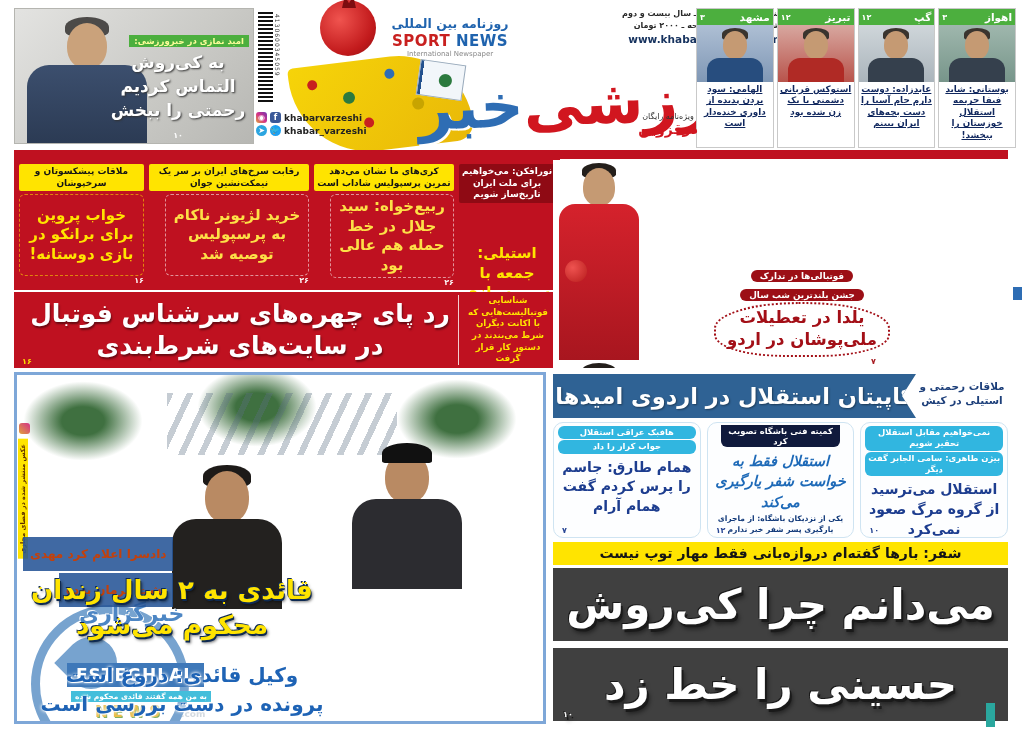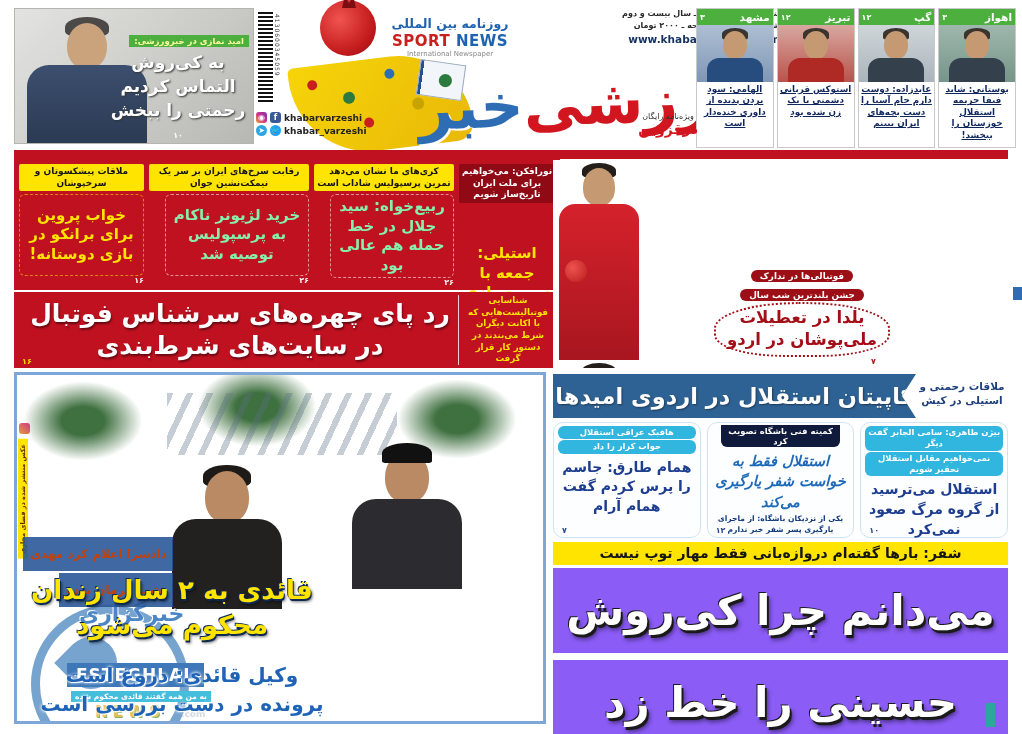--- a/index.html
+++ b/index.html
@@ -71,21 +71,21 @@
   .red-sep{left:14px;top:150px;width:994px;height:9px;background:#bf1120;}
 
   
   .red-band{left:14px;top:159px;width:546px;height:131px;background:#bf1120;display:flex;gap:5px;padding:5px;box-sizing:border-box;}
   .rstory{display:flex;flex-direction:column;text-align:center;}
   .rs-0{width:96px;gap:36px;} .rs-1{width:140px;} .rs-2{width:160px;} .rs-3{flex:1;}
   .kick-y{background:#ffe400;color:#151515;font-size:9px;font-weight:700;line-height:1.3;padding:2px 2px;border-radius:2px;}
   .kick-r{background:#8f0a14;color:#fff;font-size:9px;font-weight:700;line-height:1.3;padding:2px 2px;border-radius:2px;}
   .rhl{flex:1;display:flex;align-items:center;justify-content:center;font-weight:900;line-height:1.3;margin-top:3px;padding:2px;}
   .rhl-yellow{color:#ffe400;font-size:15px;}
-  .rhl-white{color:#86efac;font-size:15px;border:1px dashed rgba(255,255,255,.55);border-radius:6px;margin-left:16px;}
+  .rhl-white{color:#fde047;font-size:15px;border:1px dashed rgba(255,255,255,.55);border-radius:6px;margin-left:16px;}
   .rhl-dash{border:1px dashed rgba(255,228,0,.55);border-radius:6px;}
   .rstory .pg{color:#fff;text-align:right;padding-left:4px;}
 
   
   .bet{left:14px;top:292px;width:546px;height:76px;background:#bf1120;display:flex;align-items:center;padding:4px 8px;box-sizing:border-box;}
   .bet-side{width:88px;color:#ffe400;font-size:8.6px;font-weight:700;text-align:center;line-height:1.35;border-left:1px solid rgba(255,255,255,.8);padding-left:5px;}
   .bet-main{flex:1;color:#fff;font-weight:900;font-size:25px;text-align:center;line-height:1.3;text-shadow:1px 2px 2px rgba(0,0,0,.45);}
   .bet-pg{position:absolute;left:8px;bottom:2px;color:#ffe400;}
 
   
@@ -150,21 +150,21 @@
   .cy{background:#31b6e0;color:#fff;font-size:8.4px;font-weight:700;border-radius:6px;padding:1px 2px;margin:1px 1px 0;line-height:1.35;}
   .sbody{color:#1d3d8f;font-weight:900;font-size:14px;line-height:1.4;padding-top:4px;}
   .sbody-script{color:#1e6ab8;font-size:14.5px;font-style:italic;}
   .blacktag{background:#101a3c;color:#fff;font-size:8.4px;font-weight:700;padding:1px 4px;margin:0 10px;border-radius:0 0 6px 6px;}
   .foot{font-size:7.6px;font-weight:700;color:#123a7a;line-height:1.4;margin-top:2px;}
   .sbox .pg{position:absolute;left:8px;bottom:2px;color:#1d3d8f;}
 
   .schaefer{left:553px;top:542px;width:455px;height:23px;background:#ffe400;color:#151515;font-size:14px;font-weight:900;text-align:center;line-height:23px;}
 
   .mainhl{left:553px;top:568px;width:455px;height:156px;}
-  .mh-bar{height:85px;background:#8b5cf6;display:flex;align-items:center;justify-content:center;color:#fff;font-size:42px;font-weight:900;
+  .mh-bar{height:73px;background:#404040;display:flex;align-items:center;justify-content:center;color:#fff;font-size:42px;font-weight:900;
           text-shadow:2px 3px 0 #1a1a1a,-1px -1px 0 #1a1a1a,3px 5px 4px rgba(0,0,0,.45);}
   .mh-bar+.mh-bar{margin-top:7px;position:relative;}
   .mh-pg{position:absolute;left:10px;bottom:2px;color:#fff;}
 
   .edge-blue{right:0;top:287px;width:9px;height:13px;background:#2e6db4;}
   .edge-teal{right:27px;bottom:7px;width:9px;height:24px;background:#2aa79e;}
 </style>
 </head>
 <body>
 
@@ -396,22 +396,22 @@
     </div>
   </div>
 
   <div class="abs cap-banner">
     <div class="cap-side">ملاقات رحمتی و استیلی در کیش</div>
     <div class="cap-main">کاپیتان استقلال در اردوی امیدها</div>
   </div>
 
   <div class="abs boxes">
     <div class="sbox">
+      <div class="cy">نمی‌خواهیم مقابل استقلال تحقیر شویم</div>
       <div class="cy">بیژن طاهری: سامی الجابر گفت دیگر</div>
-      <div class="cy">نمی‌خواهیم مقابل استقلال تحقیر شویم</div>
       <div class="sbody">استقلال می‌ترسید از گروه مرگ صعود نمی‌کرد</div>
       <span class="pg">۱۰</span>
     </div>
     <div class="sbox">
       <div class="blacktag">کمیته فنی باشگاه تصویب کرد</div>
       <div class="sbody sbody-script">استقلال فقط به خواست شفر یارگیری می‌کند</div>
       <div class="foot">یکی از نزدیکان باشگاه: از ماجرای یارگیری پسر شفر خبر ندارم</div>
       <span class="pg">۱۲</span>
     </div>
     <div class="sbox">

